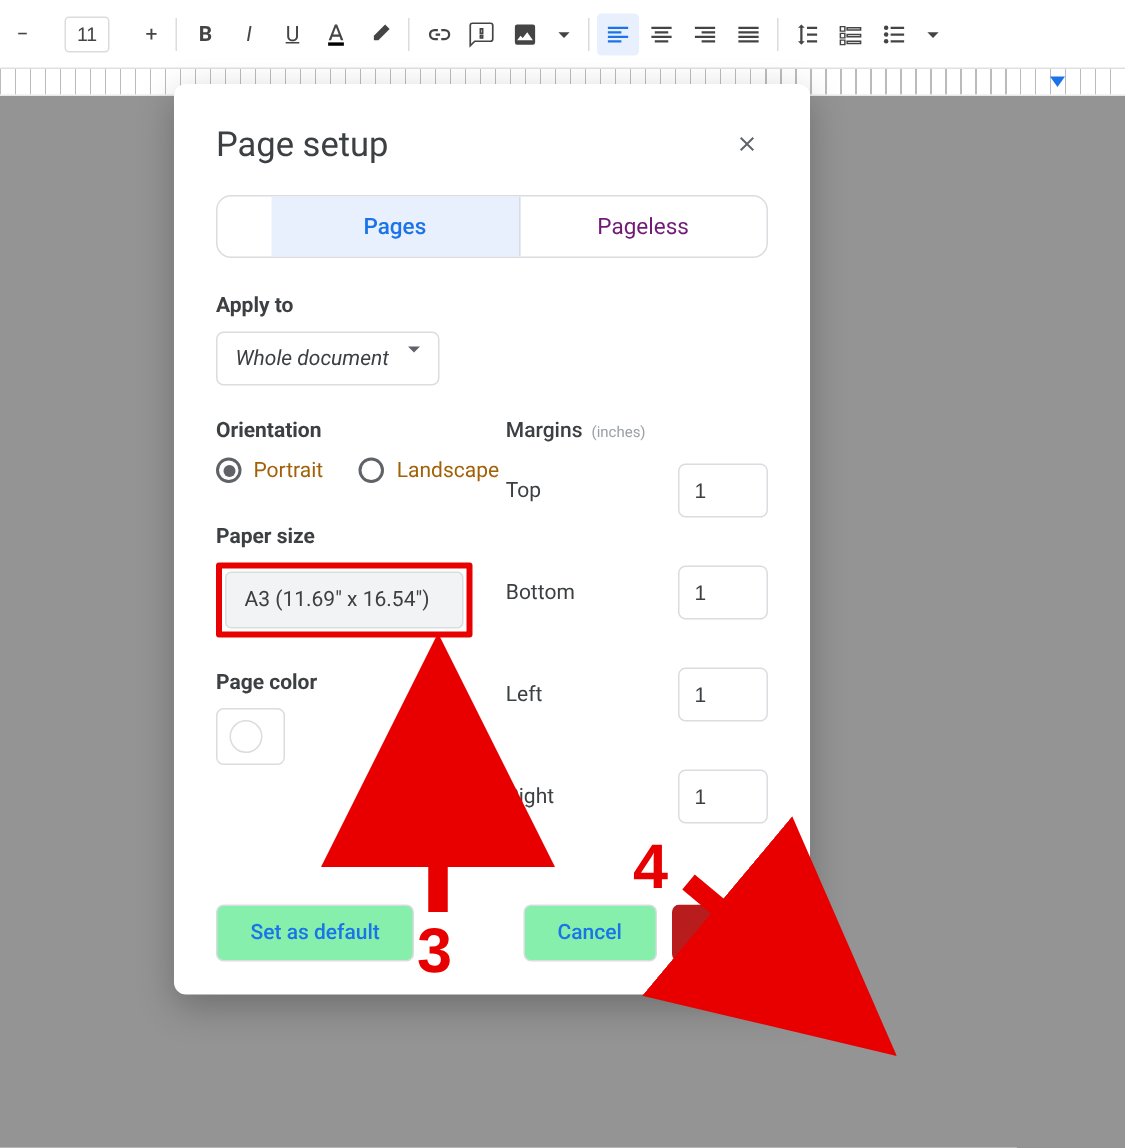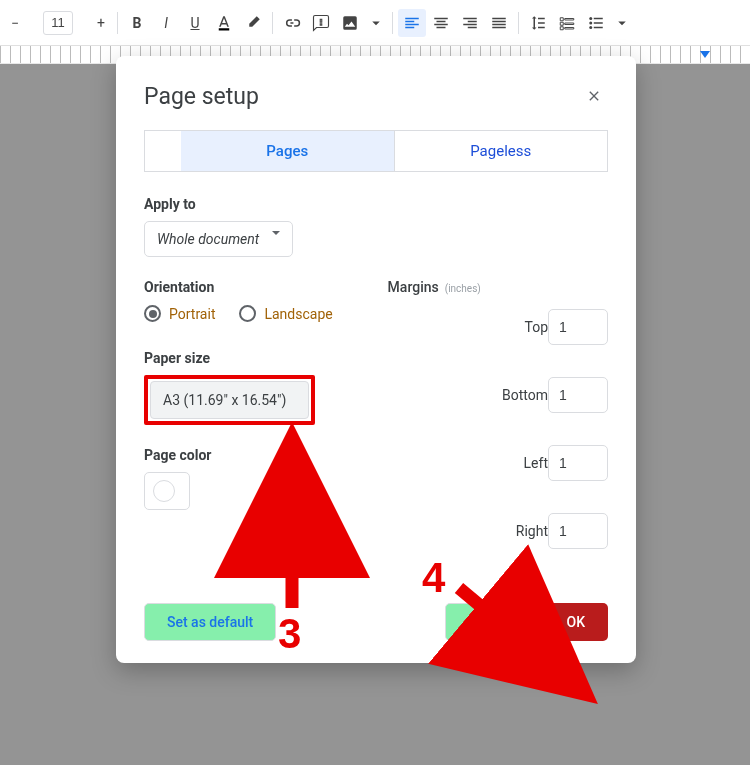--- a/index.html
+++ b/index.html
@@ -85,21 +85,21 @@
       top: 64px;
       left: 0;
       right: 0;
       bottom: 0;
       background: rgba(60,60,60,0.55);
     }
     .dialog {
       position: absolute;
       top: 56px;
       left: 116px;
-      width: 520px;
+      width: 424px;
       background: #fff;
       border-radius: 8px;
       box-shadow: 0 8px 24px rgba(0,0,0,0.25);
       padding: 26px 28px 22px 28px;
     }
     .dialog-header {
       display: flex;
       align-items: center;
       justify-content: space-between;
       margin-bottom: 20px;
@@ -115,31 +115,31 @@
       display: flex;
       align-items: center;
       justify-content: center;
       cursor: pointer;
       color: #5f6368;
     }
     .close-btn svg { width: 16px; height: 16px; fill: #5f6368; }
     .tab-row {
       display: flex;
       border: 1px solid #dadce0;
-      border-radius: 0;
+      border-radius: 10px;
       overflow: hidden;
       margin-bottom: 24px;
       padding-left: 36px;
     }
     .tab {
       flex: 1;
       text-align: center;
       padding: 11px 0;
       font-size: 15px;
-      color: #1d4ed8;
+      color: #701a75;
       cursor: pointer;
     }
     .tab.active {
       background: #e8f0fe;
       color: #1a73e8;
       font-weight: 500;
     }
     .tab:first-child { border-right: 1px solid #dadce0; }
     .section-label {
       font-size: 14px;
@@ -237,21 +237,21 @@
       display: flex;
       align-items: baseline;
       gap: 6px;
       margin-bottom: 14px;
     }
     .margins-label { font-size: 14px; font-weight: 500; color: #3c4043; }
     .margins-unit { font-size: 10px; color: #9aa0a6; }
     .margin-row {
       display: flex;
       align-items: center;
-      justify-content: flex-end;
+      justify-content: space-between;
       margin-bottom: 32px;
     }
     .margin-row:last-of-type { margin-bottom: 0; }
     .margin-lbl { font-size: 14px; color: #3c4043; }
     .margin-input {
       width: 60px;
       border: 1px solid #dadce0;
       border-radius: 5px;
       padding: 9px 10px;
       font-size: 14px;

